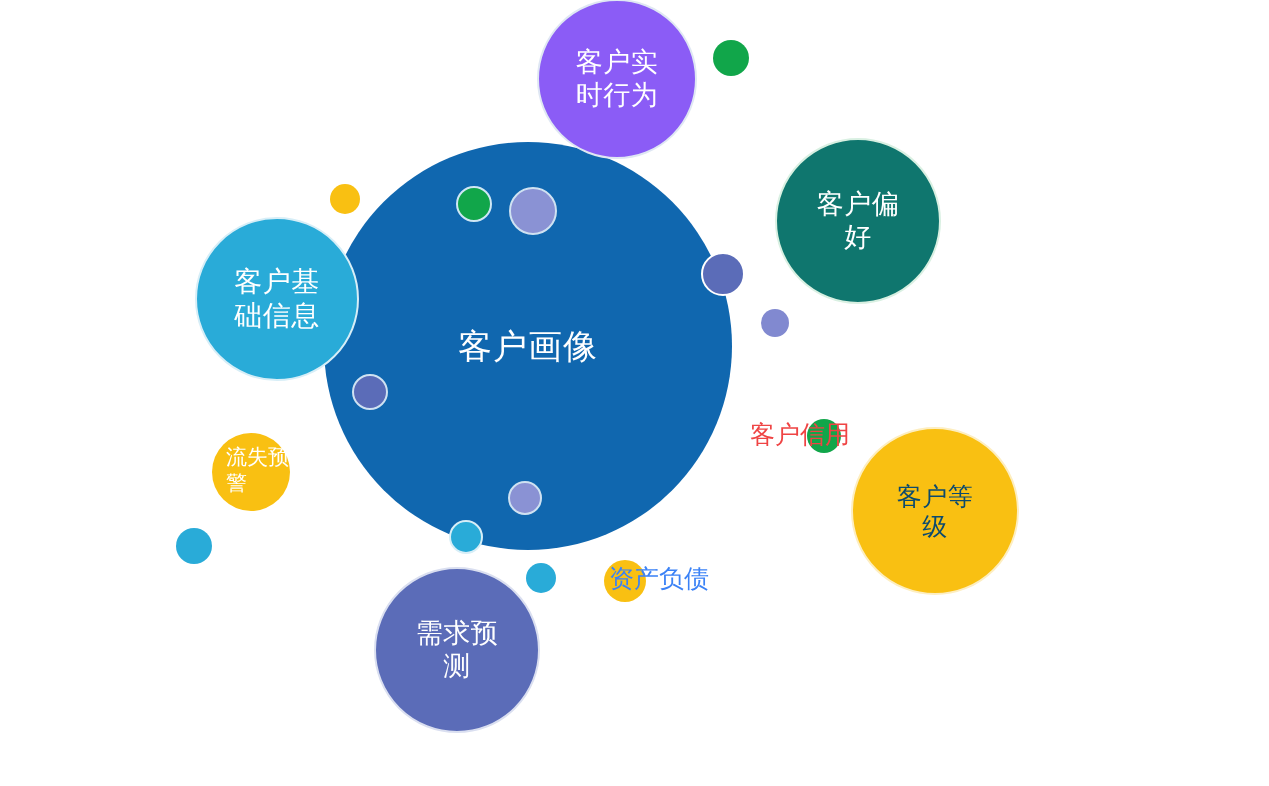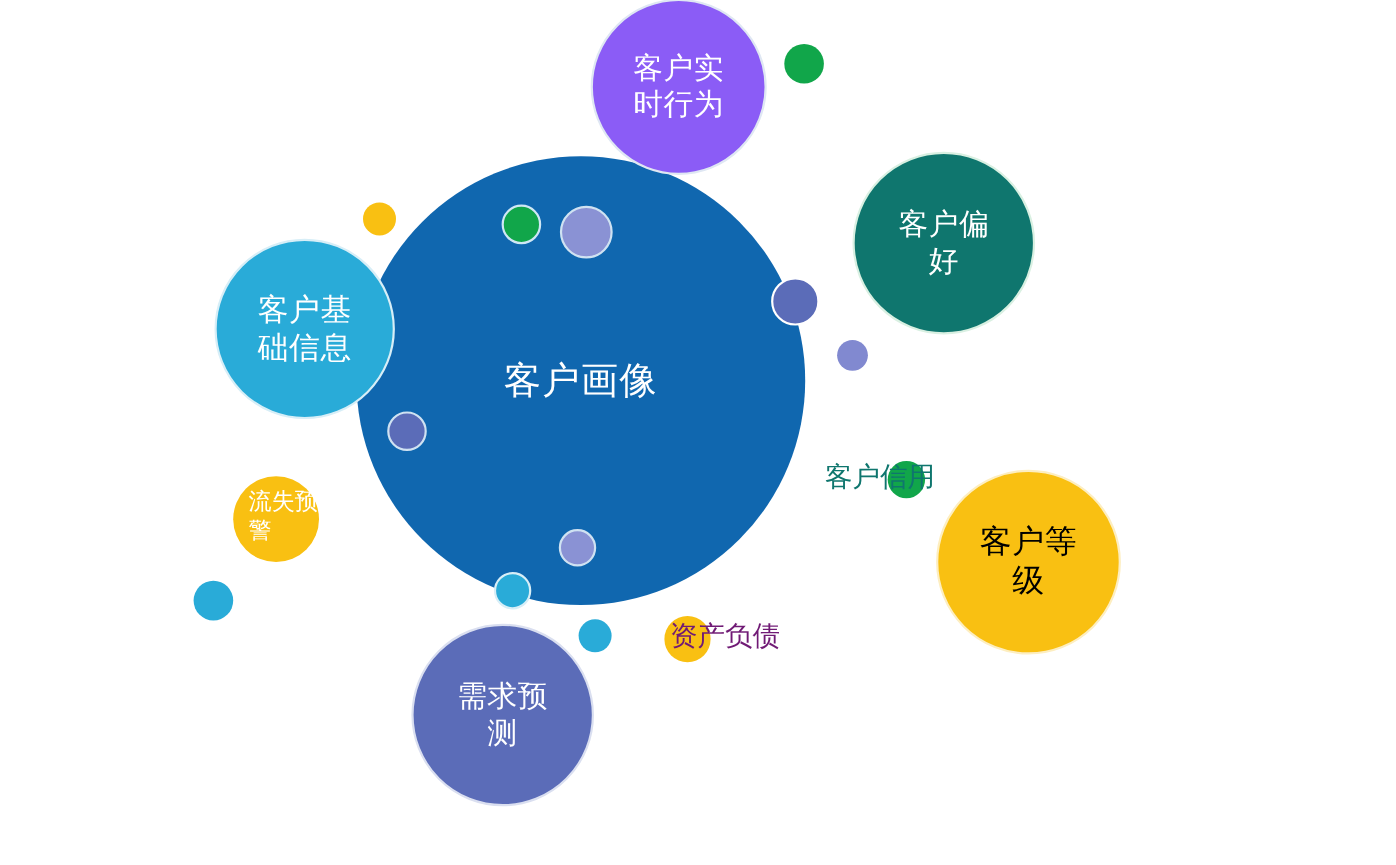--- a/index.html
+++ b/index.html
@@ -88,35 +88,35 @@
       </div>
       <div class="bubble" style="left: 195px; top: 217px; width: 164px; height: 164px; background: rgb(41, 171, 216); border: 2px solid rgb(215, 238, 247);">
         <span class="bubble-label" style="font-size: 28px; color: rgb(255, 255, 255);">客户基
 础信息</span>
       </div>
       <div class="bubble" style="left: 775px; top: 138px; width: 166px; height: 166px; background: #0f766e; border: 2px solid rgb(217, 240, 226);">
         <span class="bubble-label" style="font-size: 27px; color: rgb(255, 255, 255);">客户偏
 好</span>
       </div>
       <div class="bubble" style="left: 851px; top: 427px; width: 168px; height: 168px; background: rgb(249, 192, 18); border: 2px solid rgb(253, 238, 193);">
-        <span class="bubble-label" style="font-size: 29px; color: #000000;">客户等
+        <span class="bubble-label" style="font-size: 25px; color: #0c4a6e;">客户等
 级</span>
       </div>
       <div class="bubble" style="left: 374px; top: 567px; width: 166px; height: 166px; background: rgb(91, 108, 184); border: 2px solid rgb(218, 223, 240);">
         <span class="bubble-label" style="font-size: 27px; color: #ffffff;">需求预
 测</span>
       </div>
     </div>
 
   <div id="overflow-layer">
       <div class="bubble" style="left: 212px; top: 433px; width: 78px; height: 78px; background: rgb(249, 192, 18);"></div>
       <div class="overflow-label" style="left: 226px; top: 444px; font-size: 21px; color: rgb(255, 255, 255);">流失预
 警</div>
     </div>
 
   <div id="plain-layer">
       <div class="bubble" style="left: 807px; top: 419px; width: 34px; height: 34px; background: rgb(17, 166, 74);"></div>
-      <div class="plain-label" style="left: 750px; top: 419px; font-size: 25px; color: #0f766e;">客户信用</div>
+      <div class="plain-label" style="left: 750px; top: 419px; font-size: 25px; color: #ef4444;">客户信用</div>
       <div class="bubble" style="left: 604px; top: 560px; width: 42px; height: 42px; background: rgb(249, 192, 18);"></div>
-      <div class="plain-label" style="left: 609px; top: 563px; font-size: 25px; color: #701a75;">资产负债</div>
+      <div class="plain-label" style="left: 609px; top: 563px; font-size: 25px; color: #3b82f6;">资产负债</div>
     </div>
 
 </div>
 
 </body></html>

